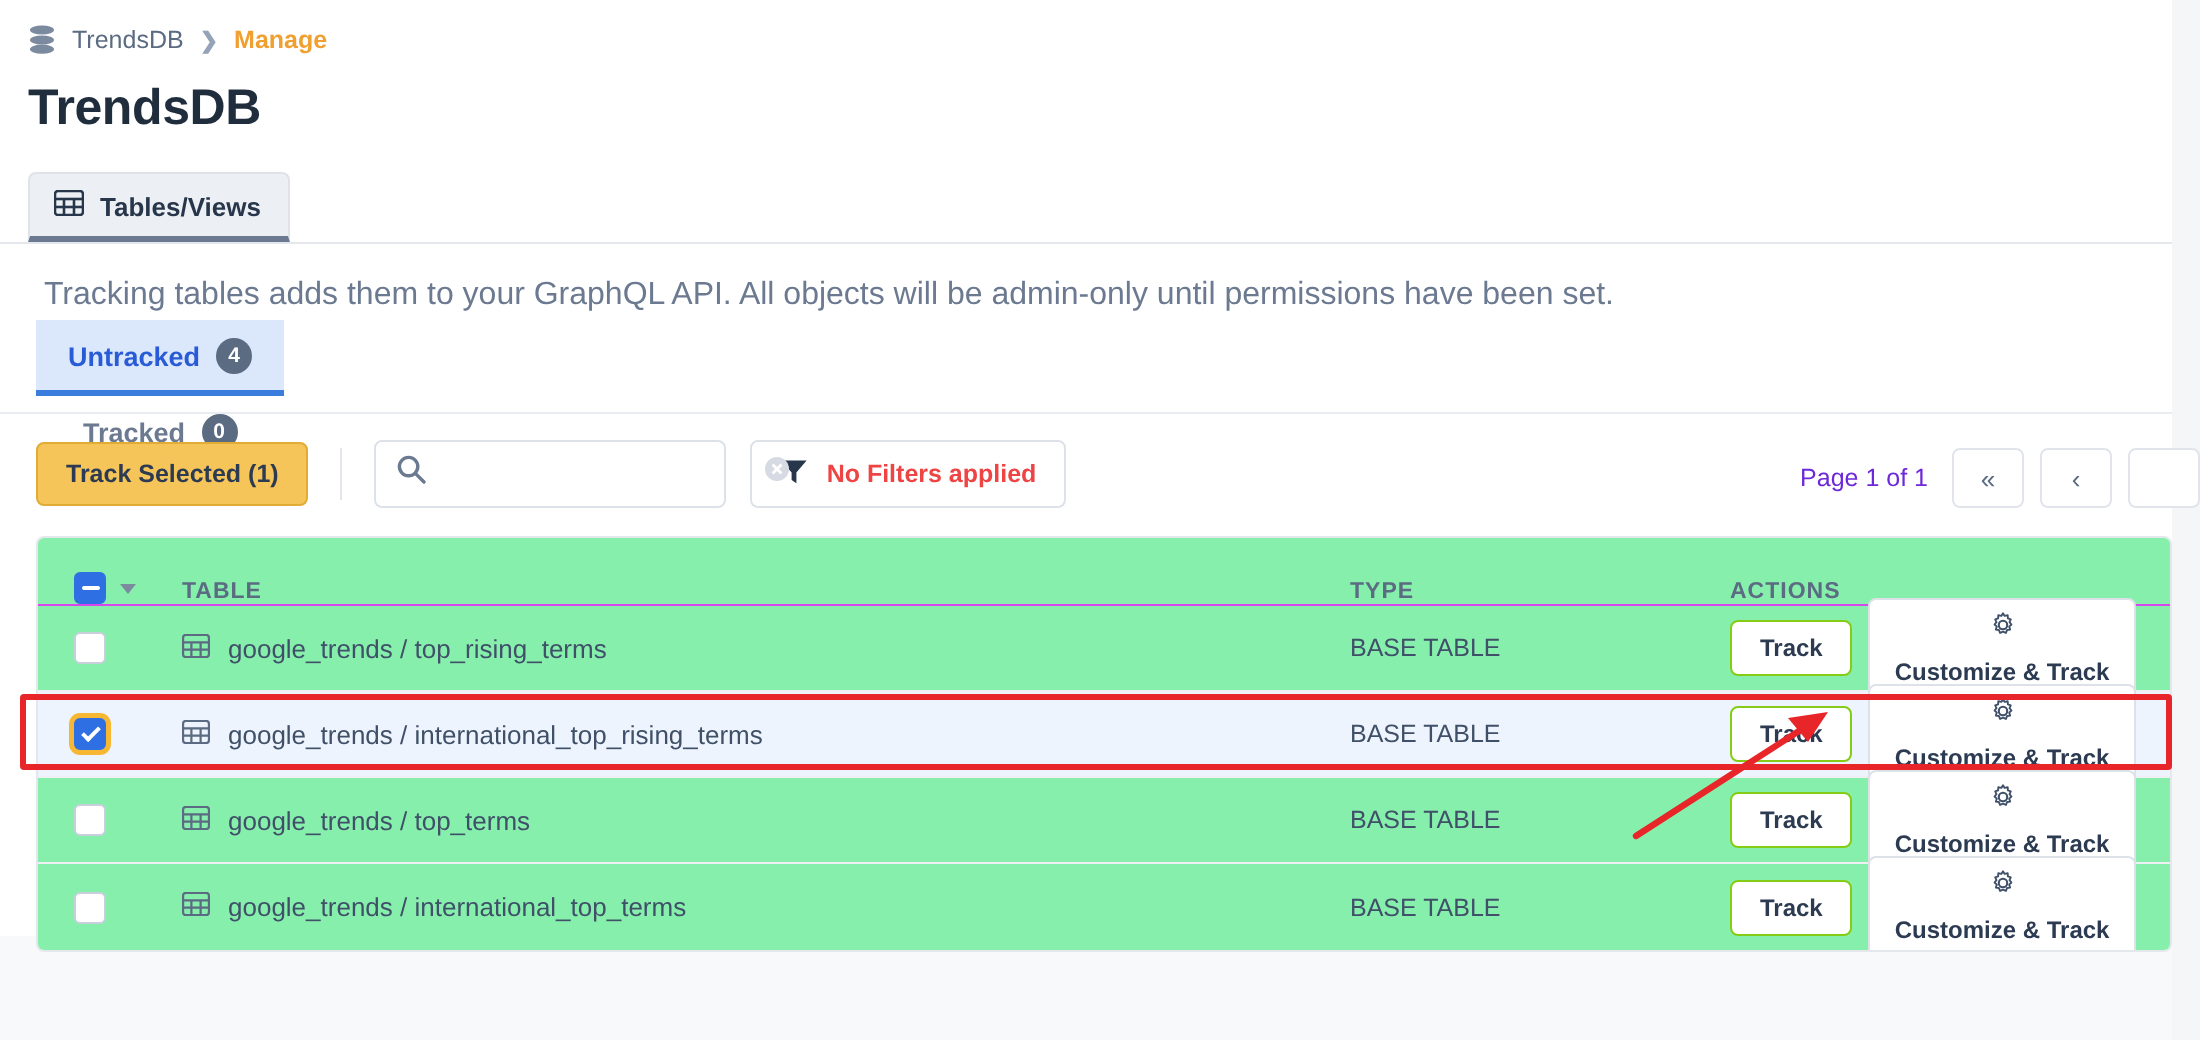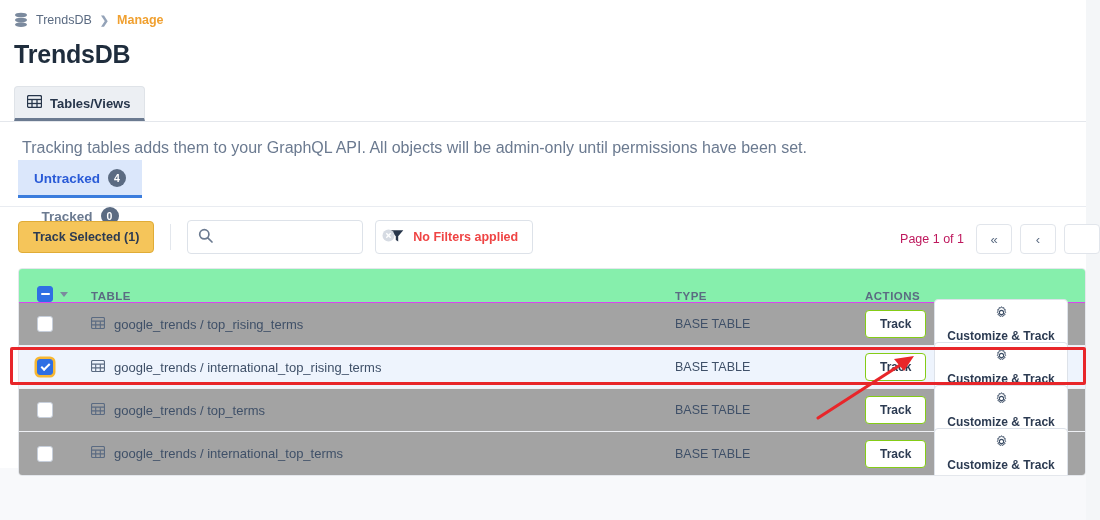--- a/index.html
+++ b/index.html
@@ -137,21 +137,21 @@
     padding: 0 14px;
     font-size: 12.5px; font-weight: bold; color: #ef4444;
     cursor: pointer;
   }
 
   
   .pager {
     position: absolute; right: 0px; top: 224px;
     display: flex; align-items: center; gap: 8px;
   }
-  .pager-label { font-size: 12.5px; color: #be185d; margin-right: 4px; }
+  .pager-label { font-size: 12.5px; color: #6d28d9; margin-right: 4px; }
   .pg-btn {
     width: 36px; height: 30px;
     display: flex; align-items: center; justify-content: center;
     background: #ffffff;
     border: 1px solid #e1e5eb;
     border-radius: 4px;
     color: #5b6b82; font-size: 13px;
     cursor: pointer;
   }
 
@@ -182,21 +182,21 @@
     border-left: 4.5px solid transparent;
     border-right: 4.5px solid transparent;
     border-top: 5px solid #7b8a9e;
     cursor: pointer;
   }
 
   .trow {
     display: flex; align-items: center;
     height: 43px;
     border-bottom: 1px solid #eef0f4;
-    background: #a3a3a3;
+    background: #86efac;
   }
   .trow:last-child { border-bottom: none; }
   .trow.selected { background: #eef4fd; }
   .trow .col-table {
     display: flex; align-items: center; gap: 9px;
     font-size: 13px; color: #3f5068;
   }
   .trow .col-type { font-size: 12.5px; color: #3f5068; }
   .trow .col-actions { display: flex; align-items: center; gap: 8px; }
 

